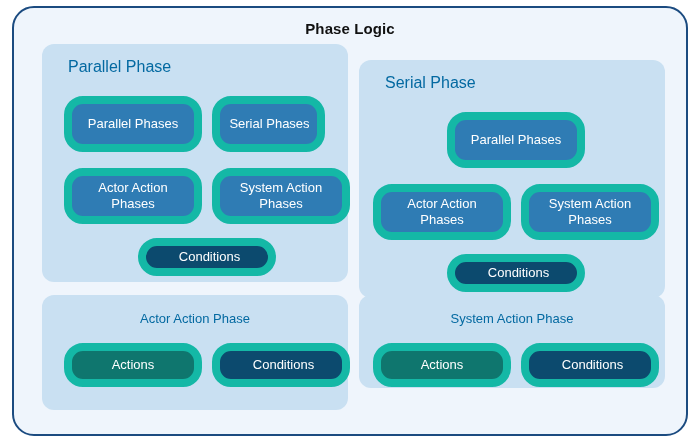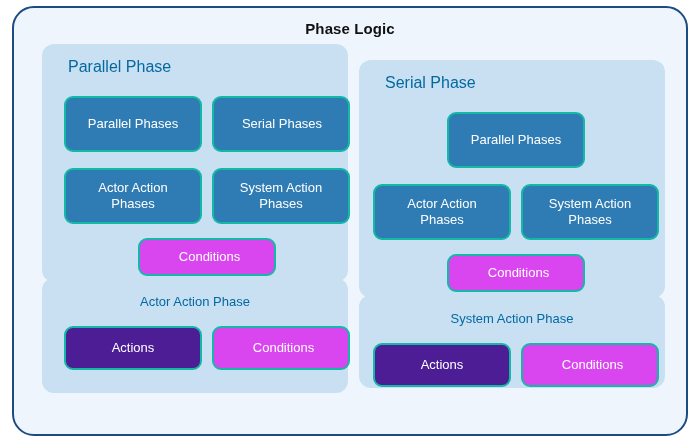--- a/index.html
+++ b/index.html
@@ -48,21 +48,21 @@
 
   
   .panel {
     position: absolute;
     box-sizing: border-box;
     background: #c9e0f2;
     border-radius: 12px;
   }
   .panel-tl { left: 28px;  top: 36px;  width: 306px; height: 238px; }
   .panel-tr { left: 345px; top: 52px;  width: 306px; height: 238px; }
-  .panel-bl { left: 28px;  top: 270px; width: 306px; height: 115px; }
+  .panel-bl { left: 28px;  top: 287px; width: 306px; height: 115px; }
   .panel-br { left: 345px; top: 287px; width: 306px; height: 93px; }
 
   .panel-title {
     position: absolute;
     font-size: 16px;
     color: #0369a1;
     white-space: nowrap;
   }
   .panel-title.left-aligned {
     left: 26px;
@@ -73,51 +73,51 @@
     top: 16px;
     width: 100%;
     text-align: center;
     font-size: 13px;
   }
 
   
   .node {
     position: absolute;
     box-sizing: border-box;
-    border: 2px solid #14b8a6;
-    border-radius: 9px;
+    border: 8px solid #14b8a6;
+    border-radius: 19px;
     display: flex;
     align-items: center;
     justify-content: center;
     text-align: center;
     color: #ffffff;
     font-size: 13px;
     line-height: 1.22;
     padding: 2px 4px;
     white-space: pre-line;
   }
   .node.medium { background: #2f7cb4; }
-  .node.dark   { background: #d946ef; padding-left: 9px; }
-  .node.steel  { background: #4c1d95; }
+  .node.dark   { background: #0c4a6e; padding-left: 9px; }
+  .node.steel  { background: #0f766e; }
 </style>
 </head>
 <body>
 
 <div id="canvas">
 
   <div class="outer-frame">
 
     <div class="diagram-title">Phase Logic</div>
 
     <div class="panel panel-tl">
       <div class="panel-title left-aligned">Parallel Phase</div>
 
       <div class="node medium" style="left:22px; top:52px; width:138px; height:56px;">Parallel Phases</div>
 
-      <div class="node medium" style="left:170px; top:52px; width:138px; height:56px;padding-left:6px;">Serial Phases</div>
+      <div class="node medium" style="left:170px; top:52px; width:113px; height:56px;padding-left:6px;">Serial Phases</div>
 
       <div class="node medium" style="left:22px; top:124px; width:138px; height:56px;">Actor Action
 Phases</div>
 
       <div class="node medium" style="left:170px; top:124px; width:138px; height:56px;">System Action
 Phases</div>
 
       <div class="node dark" style="left:96px; top:194px; width:138px; height:38px;">Conditions</div>
     </div>
 

